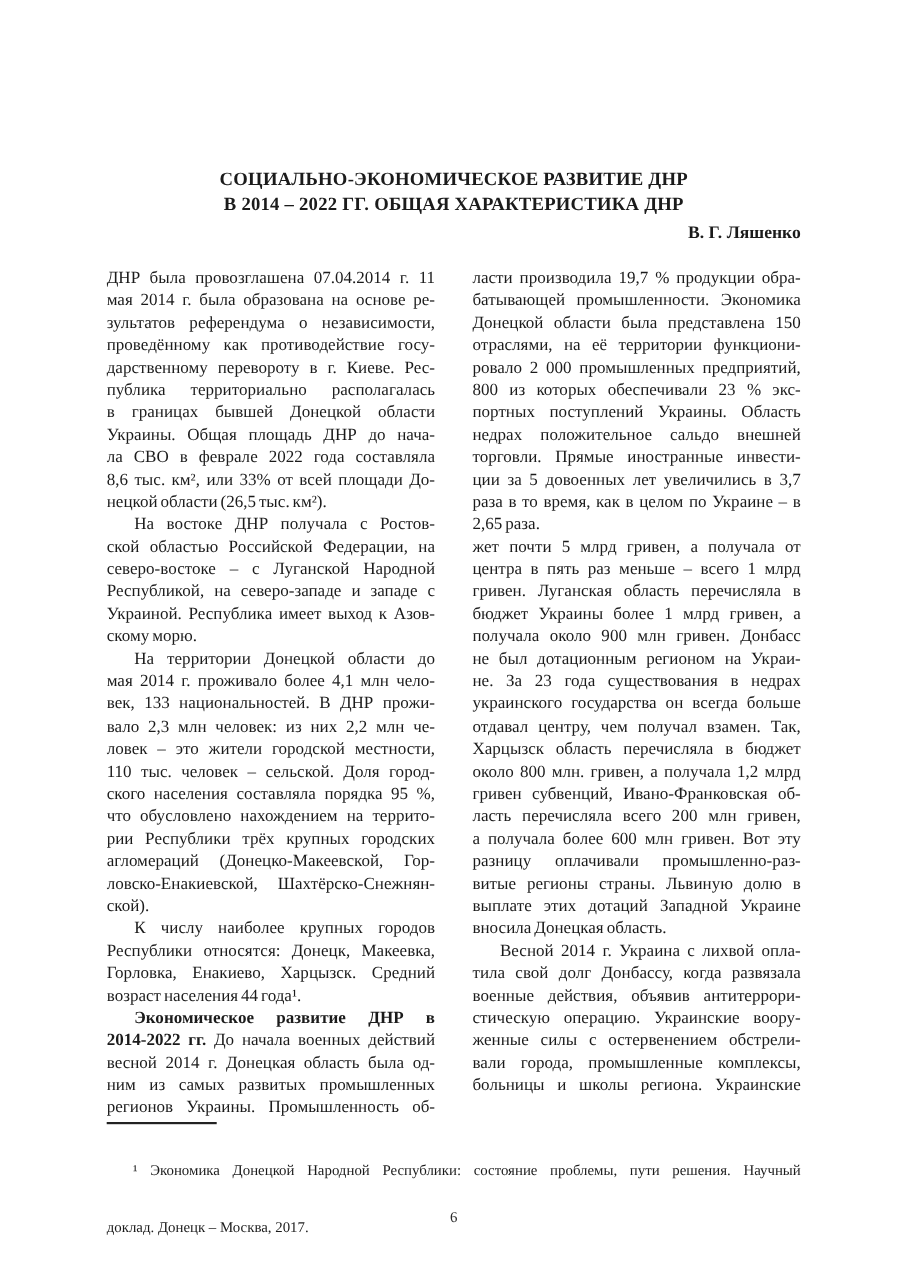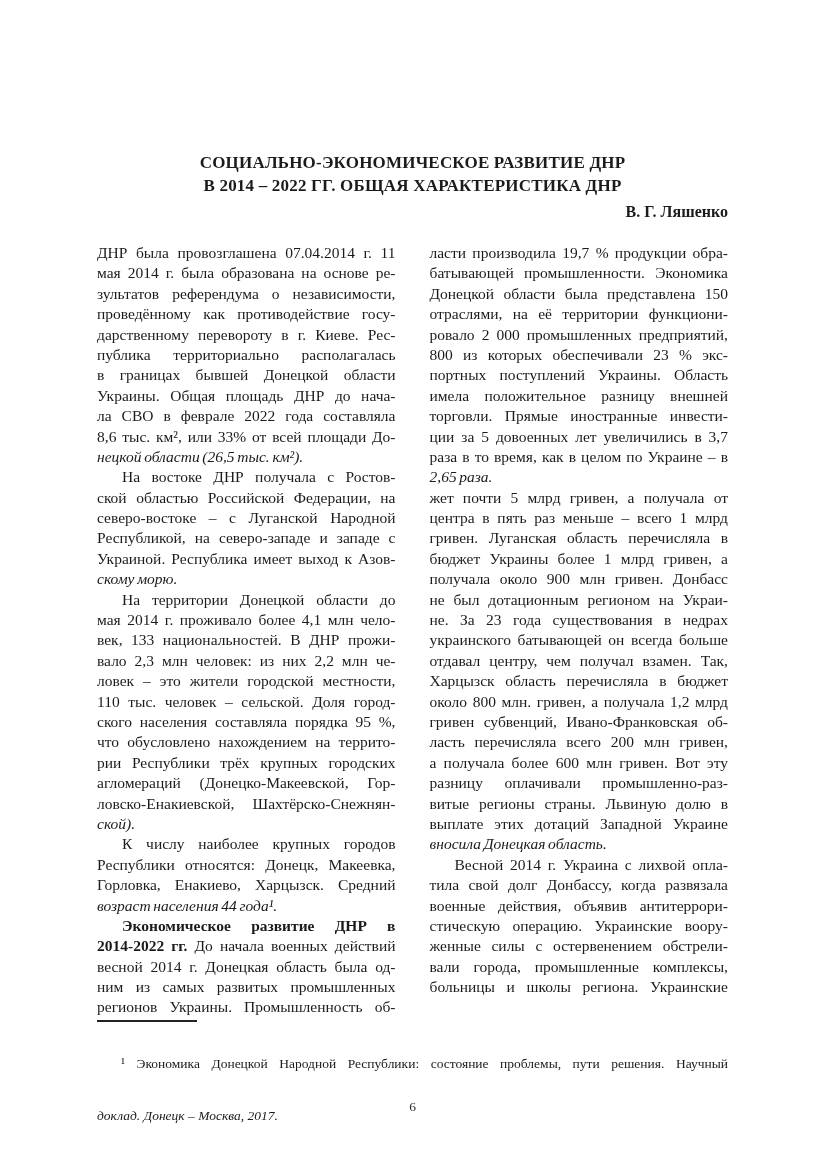--- a/index.html
+++ b/index.html
@@ -21,21 +21,21 @@
 
   .tline {
     font-size: 15.5px;
     line-height: 20.4px;
     height: 20.4px;
     text-align: justify;
     text-align-last: justify;
     word-spacing: -1.2px;
     white-space: normal;
   }
-  .tline.pend { text-align-last: left; font-style: italic; }
+  .tline.pend { text-align-last: left; }
   .tline.indent { text-indent: 25px; }
   .bold { font-weight: bold; }
 
   .footnote { position: absolute; left: 97px; top: 1020px; width: 631px; }
   .footnote-rule { width: 100px; border-top: 2px solid #222; margin-bottom: 10px; }
   .footnote .tline { font-size: 13.5px; line-height: 19.5px; height: 19.5px; word-spacing: 0; margin-top: 32px; }
   .footnote .tline.indent { text-indent: 24px; }
 
   .pageno { position: absolute; left: 97px; top: 1099px; width: 631px; text-align: center; font-size: 13.5px; color: #2a2a2a; }
 </style>
@@ -103,35 +103,35 @@
     </section>
   <section class="col" id="col-right">
       <div class="para">
         <div class="tline"><span>ласти производила 19,7 % продукции обра-</span></div>
         <div class="tline"><span>батывающей промышленности. Экономика</span></div>
         <div class="tline"><span>Донецкой области была представлена 150</span></div>
         <div class="tline"><span>отраслями, на её территории функциони-</span></div>
         <div class="tline"><span>ровало 2 000 промышленных предприятий,</span></div>
         <div class="tline"><span>800 из которых обеспечивали 23 % экс-</span></div>
         <div class="tline"><span>портных поступлений Украины. Область</span></div>
-        <div class="tline"><span>имела положительное разницу внешней</span></div>
+        <div class="tline"><span>недрах положительное сальдо внешней</span></div>
         <div class="tline"><span>торговли. Прямые иностранные инвести-</span></div>
         <div class="tline"><span>ции за 5 довоенных лет увеличились в 3,7</span></div>
         <div class="tline"><span>раза в то время, как в целом по Украине – в</span></div>
         <div class="tline pend"><span>2,65 раза.</span></div>
       </div>
       <div class="para">
         <div class="tline"><span>жет почти 5 млрд гривен, а получала от</span></div>
         <div class="tline"><span>центра в пять раз меньше – всего 1 млрд</span></div>
         <div class="tline"><span>гривен. Луганская область перечисляла в</span></div>
         <div class="tline"><span>бюджет Украины более 1 млрд гривен, а</span></div>
         <div class="tline"><span>получала около 900 млн гривен. Донбасс</span></div>
         <div class="tline"><span>не был дотационным регионом на Украи-</span></div>
         <div class="tline"><span>не. За 23 года существования в недрах</span></div>
-        <div class="tline"><span>украинского батывающей он всегда больше</span></div>
+        <div class="tline"><span>украинского государства он всегда больше</span></div>
         <div class="tline"><span>отдавал центру, чем получал взамен. Так,</span></div>
         <div class="tline"><span>Харцызск область перечисляла в бюджет</span></div>
         <div class="tline"><span>около 800 млн. гривен, а получала 1,2 млрд</span></div>
         <div class="tline"><span>гривен субвенций, Ивано-Франковская об-</span></div>
         <div class="tline"><span>ласть перечисляла всего 200 млн гривен,</span></div>
         <div class="tline"><span>а получала более 600 млн гривен. Вот эту</span></div>
         <div class="tline"><span>разницу оплачивали промышленно-раз-</span></div>
         <div class="tline"><span>витые регионы страны. Львиную долю в</span></div>
         <div class="tline"><span>выплате этих дотаций Западной Украине</span></div>
         <div class="tline pend"><span>вносила Донецкая область.</span></div>

